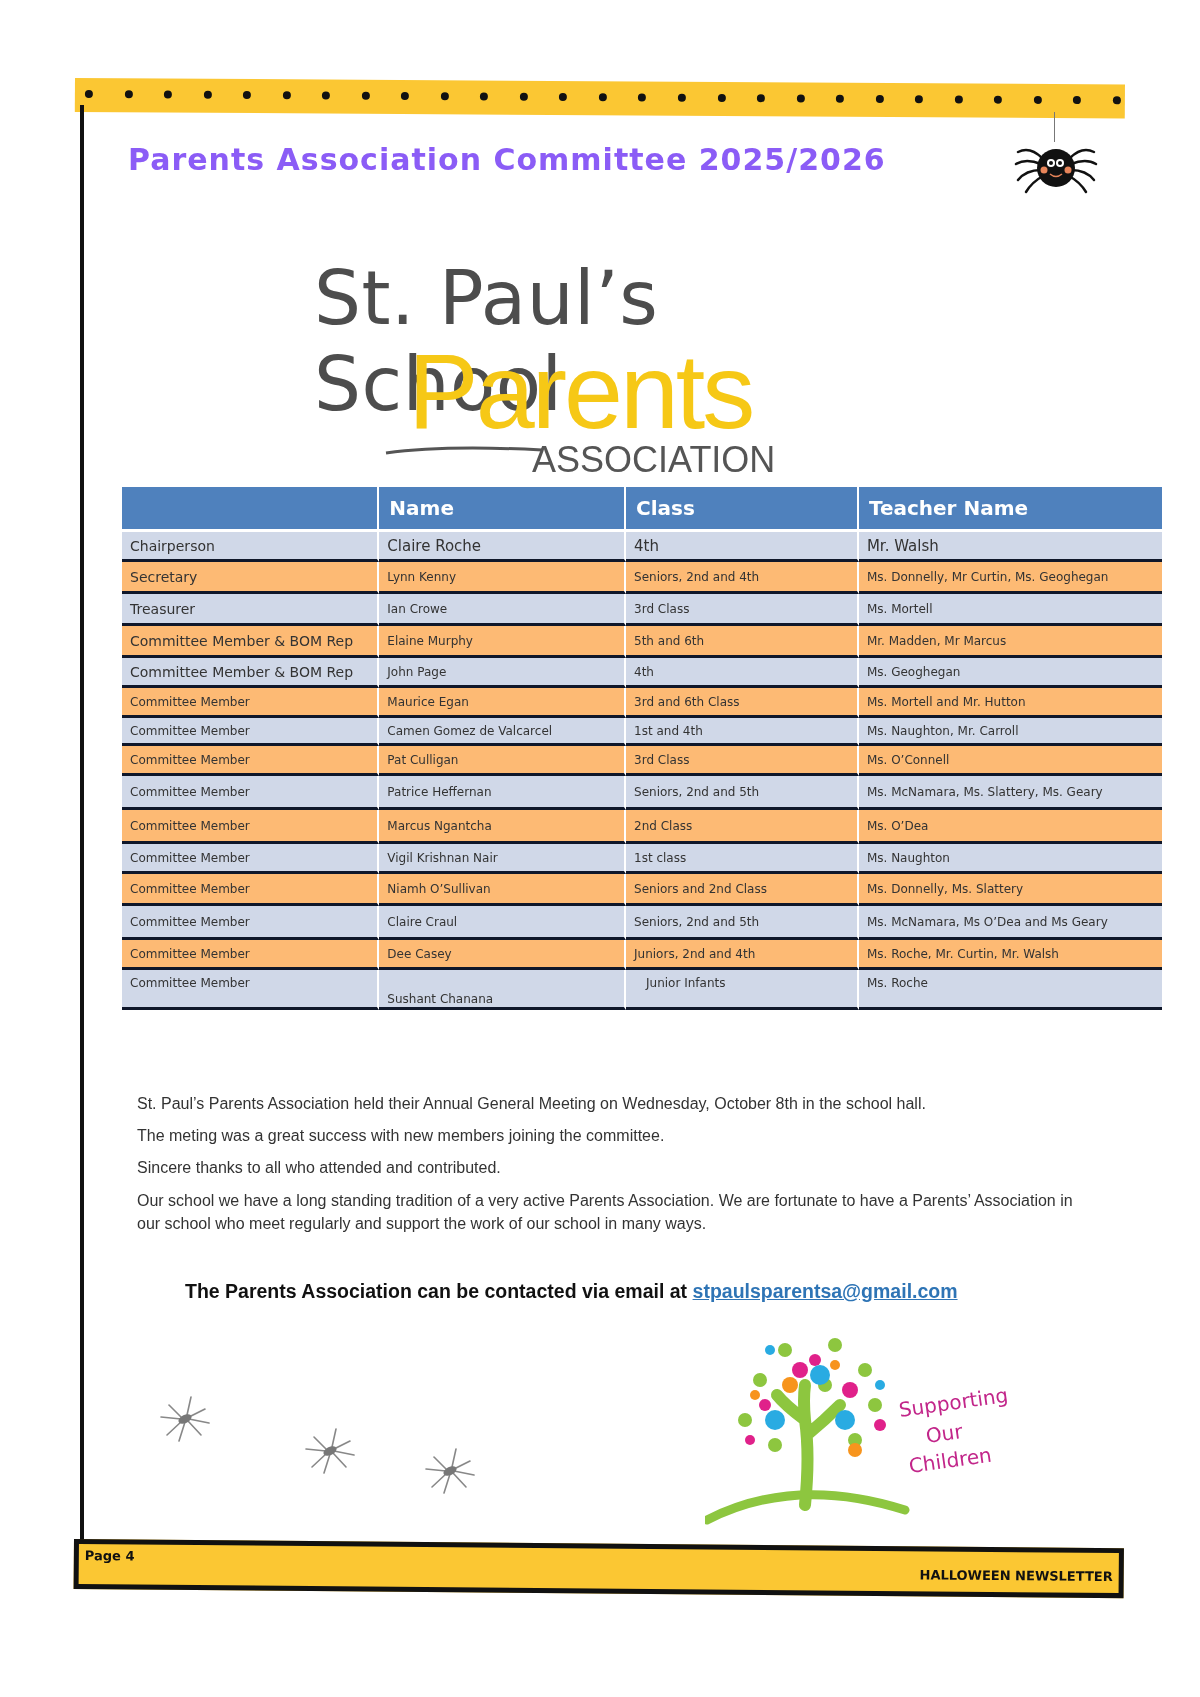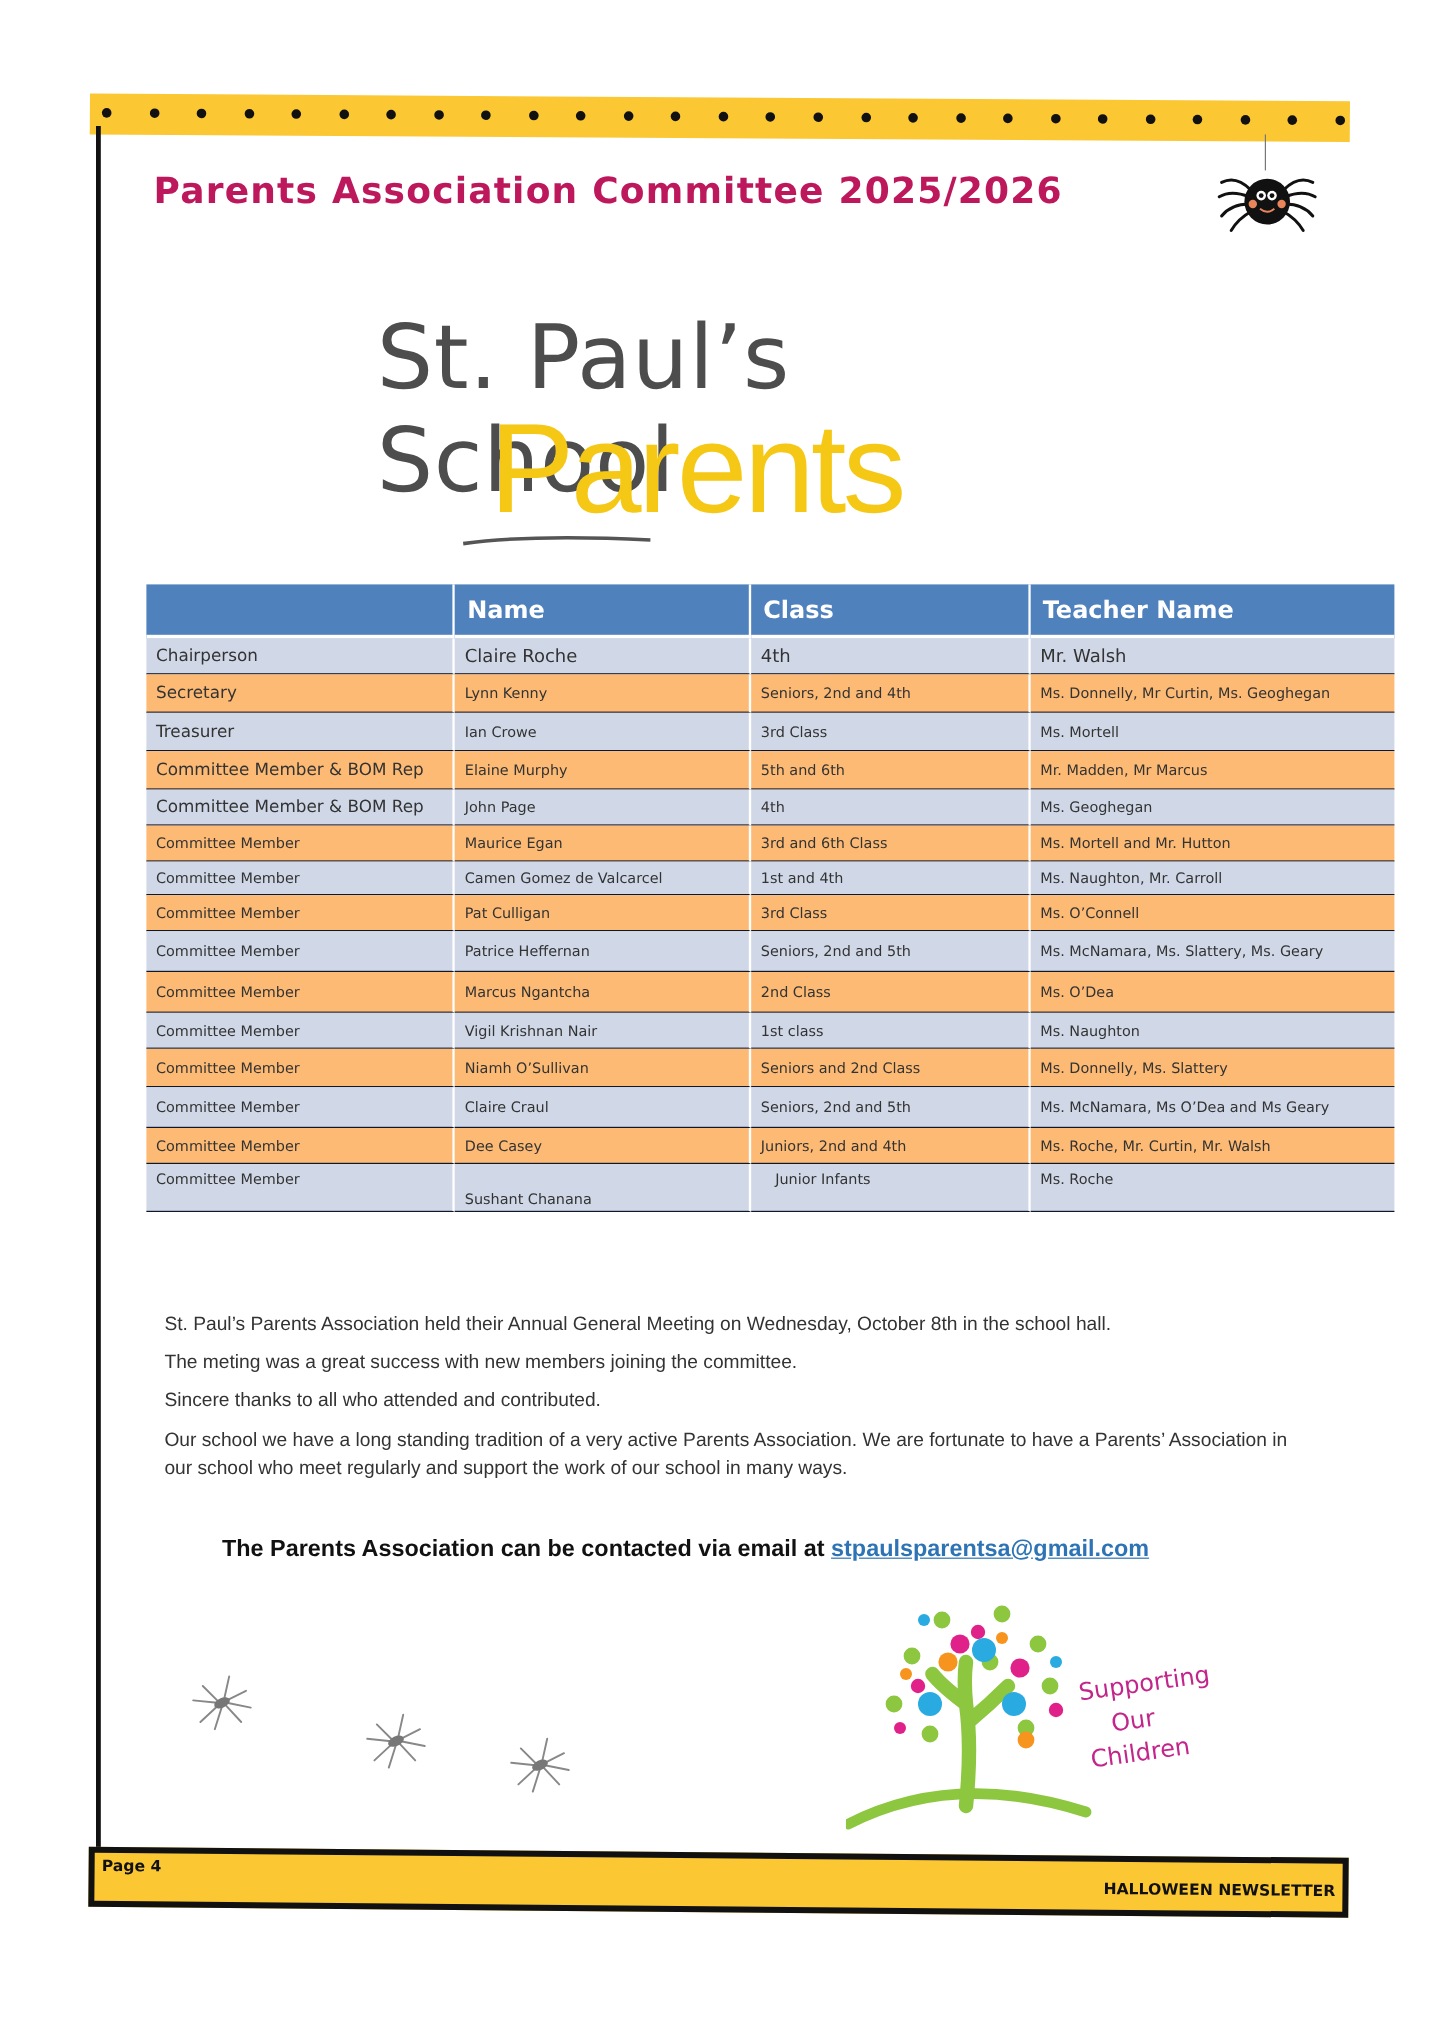--- a/index.html
+++ b/index.html
@@ -4,35 +4,35 @@
 <style>
   html, body { margin: 0; padding: 0; background: #ffffff; }
   body { width: 1200px; height: 1697px; position: relative; overflow: hidden; font-family: "Liberation Sans", sans-serif; color: #222; }
 
   .top-bar { position: absolute; left: 75px; top: 78px; width: 1050px; height: 34px; background: #fbc733; transform: rotate(0.35deg); transform-origin: left top; }
   .dots { position: absolute; left: 0; top: 12px; width: 100%; display: flex; justify-content: space-between; padding: 0 4px 0 10px; box-sizing: border-box; }
   .dot { width: 8px; height: 8px; border-radius: 50%; background: #111; }
 
   .left-line { position: absolute; left: 80px; top: 105px; width: 4px; height: 1437px; background: #111; }
 
-  .page-title { position: absolute; left: 128px; top: 142px; font-family: "DejaVu Sans", sans-serif; font-weight: bold; font-size: 30px; color: #be185d; letter-spacing: 1px; }
+  .page-title { position: absolute; left: 128px; top: 142px; font-family: "DejaVu Sans", sans-serif; font-weight: bold; font-size: 30px; color: #8b5cf6; letter-spacing: 1px; }
 
   .spider-thread { position: absolute; left: 1054px; top: 112px; width: 1px; height: 30px; background: #777; }
   .spider { position: absolute; left: 1012px; top: 136px; width: 88px; height: 60px; }
 
   .logo { position: absolute; left: 300px; top: 255px; width: 600px; height: 225px; }
   .logo-school { position: absolute; left: 14px; top: 0; font-family: "DejaVu Sans", sans-serif; font-size: 74px; color: #4d4d4d; letter-spacing: 0.5px; }
   .logo-parents { position: absolute; left: 108px; top: 76px; font-family: "Liberation Sans", sans-serif; font-size: 106px; color: #f6c816; letter-spacing: -3px; }
   .logo-swoosh { position: absolute; left: 84px; top: 190px; width: 160px; height: 10px; }
   .logo-assoc { position: absolute; left: 232px; top: 184px; font-family: "Liberation Sans", sans-serif; font-size: 36px; color: #555; letter-spacing: 0px; }
 
   .committee-table { position: absolute; left: 122px; top: 487px; width: 1040px; border-collapse: separate; border-spacing: 0; font-family: "DejaVu Sans", sans-serif; }
   .committee-table th { background: #4f81bd; color: #fff; text-align: left; font-weight: bold; font-size: 20px; height: 42px; padding: 0 0 0 10px; border-right: 2px solid #ffffff; border-bottom: 3px solid #fff; }
   .committee-table th:last-child { border-right: none; }
-  .committee-table td { font-size: 12px; color: #333; padding: 0 0 0 8px; border-right: 2px solid #ffffff; border-bottom: 1px solid #0f172a; }
+  .committee-table td { font-size: 12px; color: #333; padding: 0 0 0 8px; border-right: 2px solid #ffffff; border-bottom: 3px solid #0f172a; }
   .committee-table td:last-child { border-right: none; }
   .committee-table tr.odd td { background: #d0d8e8; }
   .committee-table tr.even td { background: #fdba74; }
   .committee-table td.big { font-size: 15px; }
   .committee-table td.role-big { font-size: 14px; }
   .col1 { width: 230px; } .col2 { width: 220px; } .col3 { width: 207px; } .col4 { width: 275px; }
 
   .body-text { position: absolute; left: 137px; top: 1093px; width: 940px; font-family: "Liberation Sans", sans-serif; font-size: 16px; color: #333; }
   .body-text p { margin: 0 0 10px 0; line-height: 22px; }
   .body-text p.last { line-height: 23px; }
@@ -107,20 +107,21 @@
     <circle cx="56" cy="34" r="3.5" fill="#e8855a"></circle>
   <path d="M38 38 Q44 43 50 38" stroke="#e8855a" stroke-width="1.5" fill="none"></path>
 </svg>
 
 <div class="logo">
   <div class="logo-school">St. Paul’s School</div>
   <div class="logo-parents">Parents</div>
   <svg class="logo-swoosh" viewBox="0 0 160 10">
     <path d="M2 8 Q60 0 158 5" stroke="#555" stroke-width="3" fill="none"></path>
   </svg>
+  <div class="logo-assoc">ASSOCIATION</div>
 </div>
 
 <table class="committee-table">
   <thead>
     <tr>
       <th class="col1"></th>
       <th class="col2">Name</th>
       <th class="col3">Class</th>
       <th class="col4">Teacher Name</th>
     </tr>

